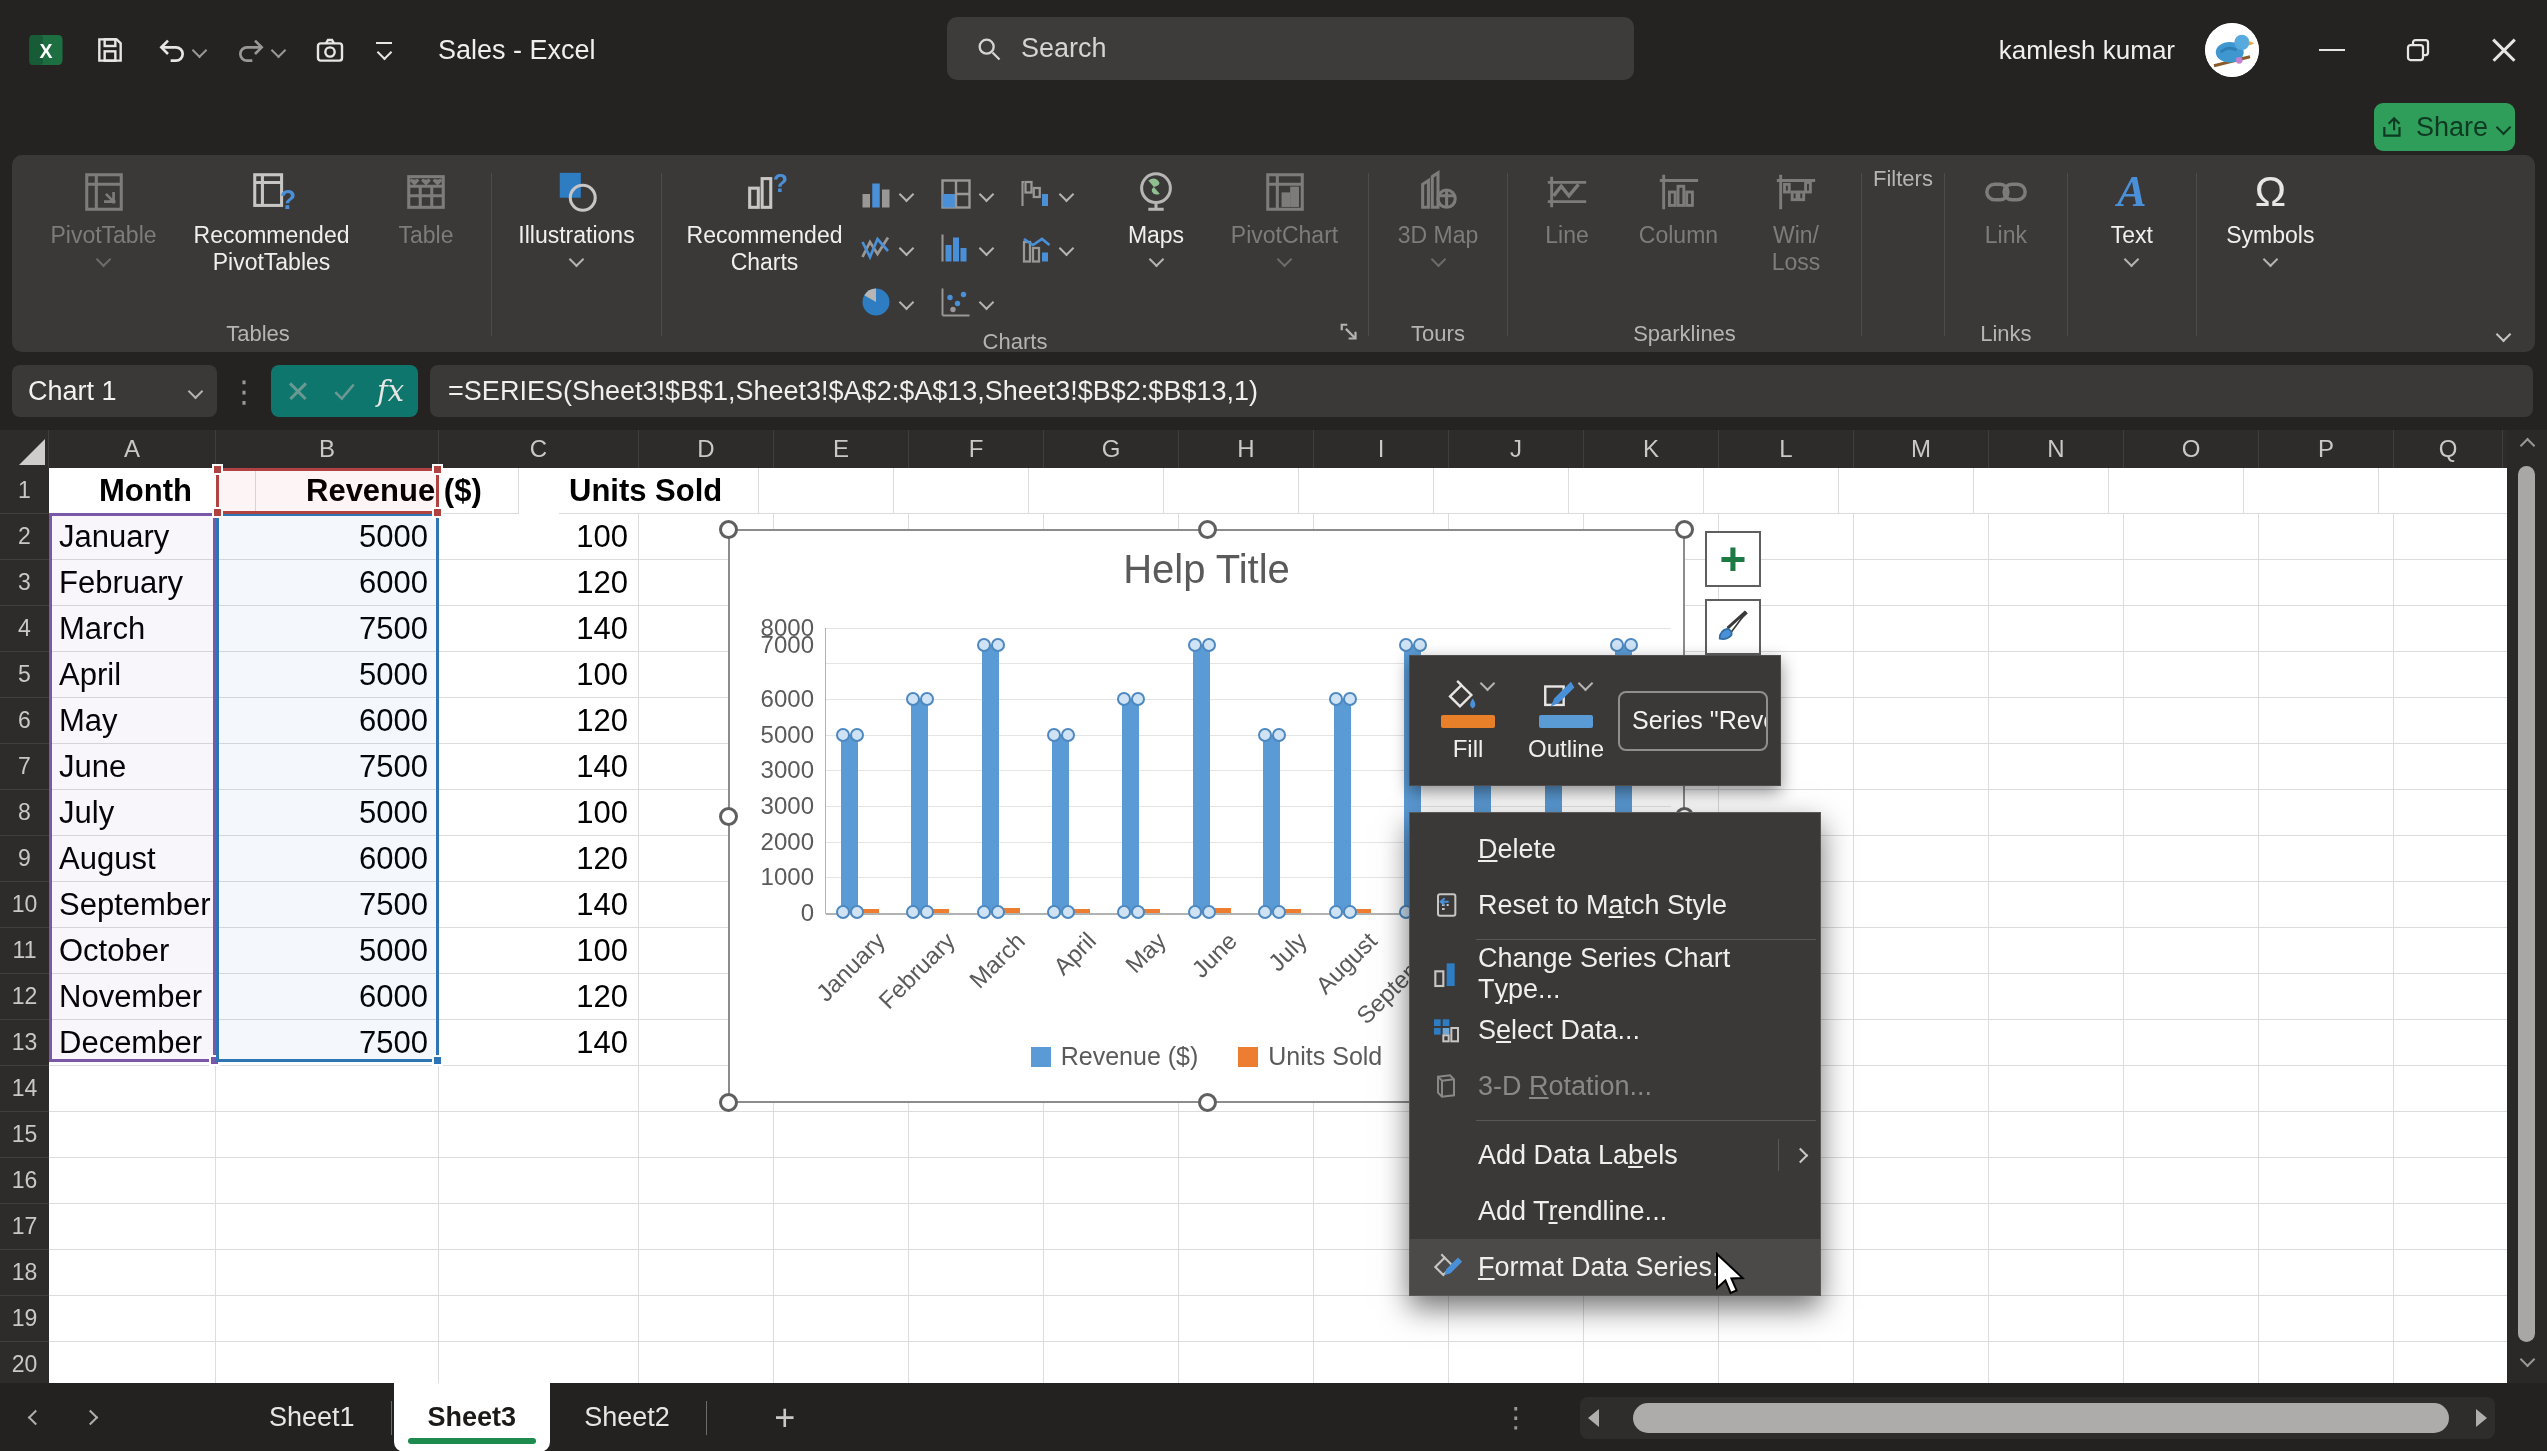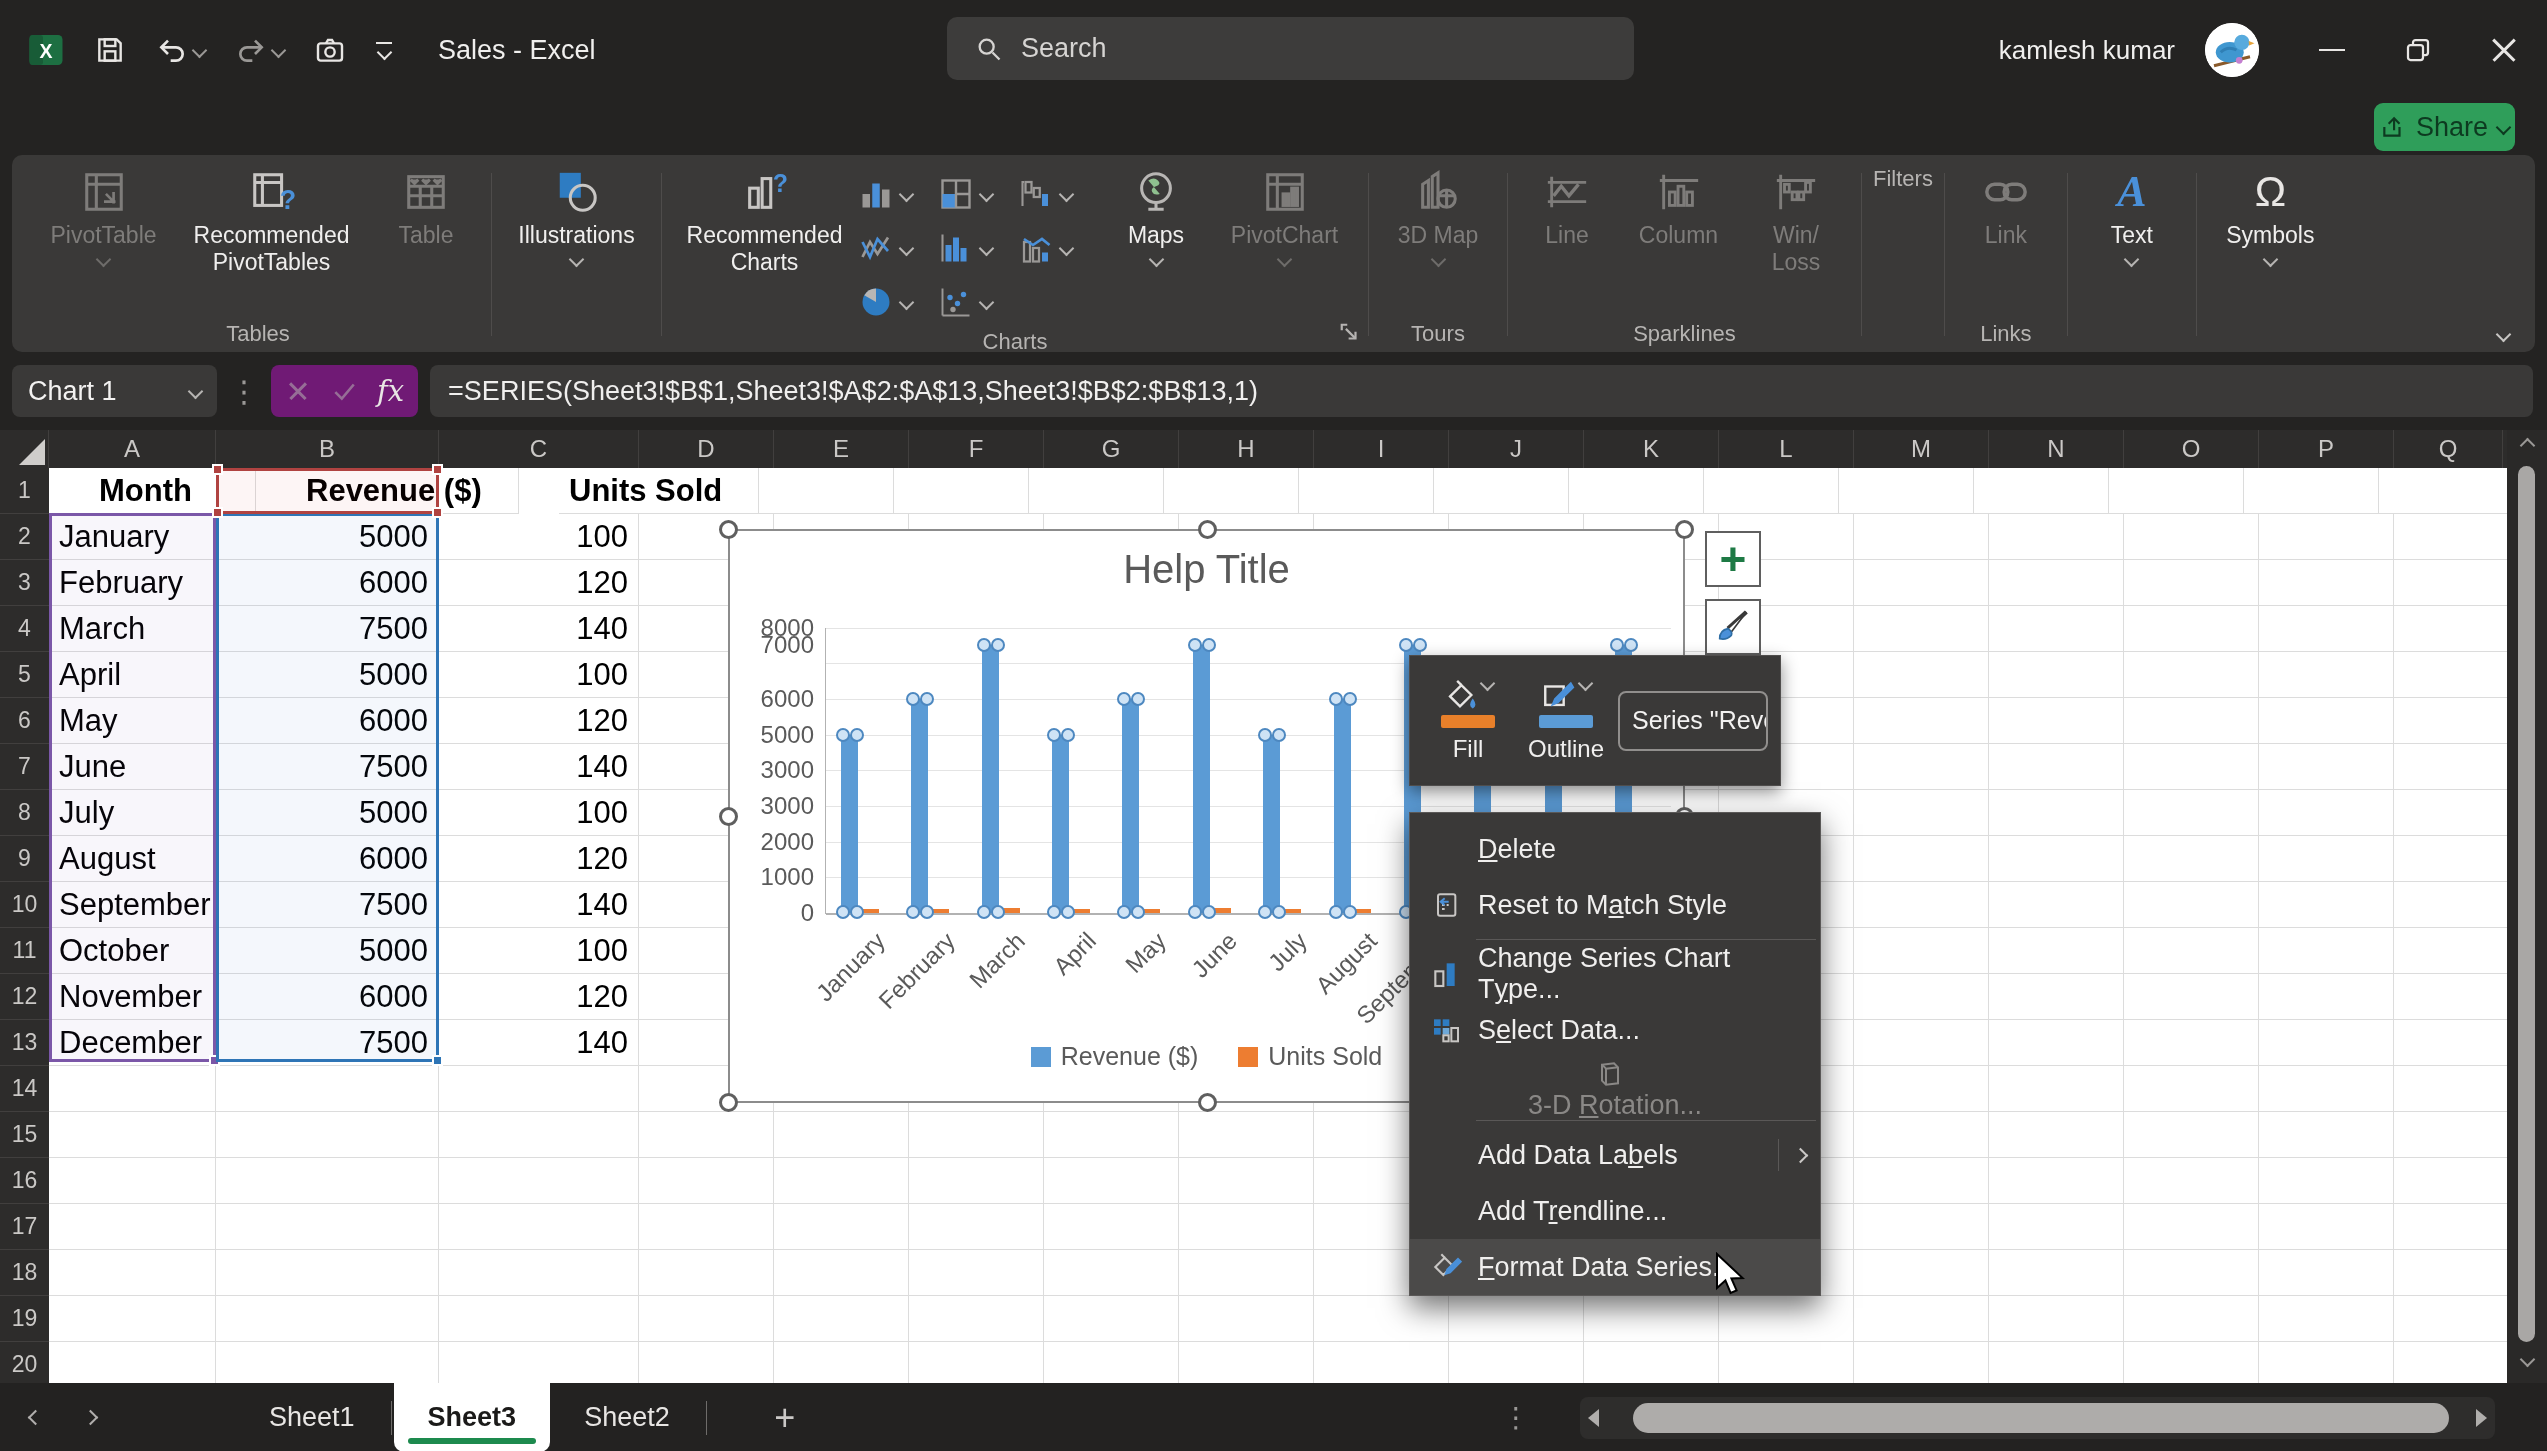--- a/index.html
+++ b/index.html
@@ -47,21 +47,21 @@
   .bigbtn.disabled .bchv{color:#6e6c6a;}
   .chartgrid{display:grid;grid-template-columns:repeat(3,80px);grid-auto-rows:54px;align-items:center;margin:6px 2px 0 2px;}
   .smallbtn{display:flex;align-items:center;gap:7px;}
   .launcher{position:absolute;right:4px;bottom:8px;}
   .collapse-chv{position:absolute;right:26px;bottom:12px;color:#c8c6c4;}
   
   .frow{position:absolute;top:352px;left:0;width:2547px;height:78px;display:flex;align-items:center;}
   .namebox{margin-left:12px;width:205px;height:52px;background:#3a3938;border-radius:8px;display:flex;align-items:center;
     justify-content:space-between;padding:0 16px;box-sizing:border-box;font-size:27px;}
   .fdots{margin:0 12px;color:#9a9896;font-size:30px;}
-  .fbtns{display:flex;background:#701a75;border-radius:8px;height:52px;align-items:center;padding:0 14px;gap:20px;}
+  .fbtns{display:flex;background:#0f766e;border-radius:8px;height:52px;align-items:center;padding:0 14px;gap:20px;}
   .fx-cancel,.fx-enter{position:relative;width:26px;height:26px;opacity:.55;}
   .fx-label{font-family:"DejaVu Serif",serif;font-style:italic;font-size:29px;color:#e8e6e4;}
   .finput{flex:1;margin:0 14px 0 12px;height:52px;background:#3a3938;border-radius:8px;display:flex;align-items:center;
     padding:0 18px;font-size:27px;color:#f0efee;white-space:nowrap;overflow:hidden;}
   
   .grid{position:absolute;left:0;top:430px;width:2507px;height:953px;background:#fff;}
   .colhdrs{display:flex;height:38px;background:#2d2c2b;}
   .cornercell{width:49px;position:relative;border-right:1px solid #413f3e;box-sizing:border-box;flex:none;}
   .corner-tri{position:absolute;right:3px;bottom:3px;width:0;height:0;border-left:26px solid transparent;border-bottom:26px solid #cfcdcb;}
   .colhdr{display:flex;align-items:center;justify-content:center;font-size:24px;color:#cac8c6;
@@ -126,21 +126,21 @@
   .mticonrow{display:flex;align-items:flex-start;gap:5px;}
   .swatch{width:54px;height:13px;border-radius:2px;margin-top:3px;}
   .mtlabel{font-size:24px;color:#f0efee;margin-top:7px;}
   .seriesdd{flex:1;height:60px;border:2px solid #918f8d;border-radius:8px;display:flex;align-items:center;
     justify-content:space-between;padding:0 12px;box-sizing:border-box;font-size:25px;white-space:nowrap;overflow:hidden;}
   
   .ctxmenu{position:absolute;left:1409px;top:812px;width:412px;background:#3a3938;border:1px solid #5a5857;
     box-shadow:0 12px 28px rgba(0,0,0,.55);padding:8px 0 0 0;box-sizing:border-box;z-index:9;}
   .mi{height:56px;display:flex;align-items:center;padding:0 14px 0 14px;font-size:27px;color:#f0efee;}
   .mi .micon{width:44px;display:flex;align-items:center;justify-content:center;margin-right:10px;flex:none;}
-  .mi.disabled{color:#8a8886;flex-direction:column;}
+  .mi.disabled{color:#8a8886;}
   .mi.hover{background:#4b4a49;}
   .msep{height:1px;background:#5a5857;margin:6px 4px 6px 66px;}
   .subwrap{margin-left:auto;display:flex;align-items:center;gap:16px;color:#cac8c6;}
   .subbar{width:1px;height:32px;background:#5a5857;}
   .cursor{position:absolute;left:1713px;top:1252px;z-index:12;}
   u{text-decoration:underline;}
 </style>
 </head>
 <body>
 

